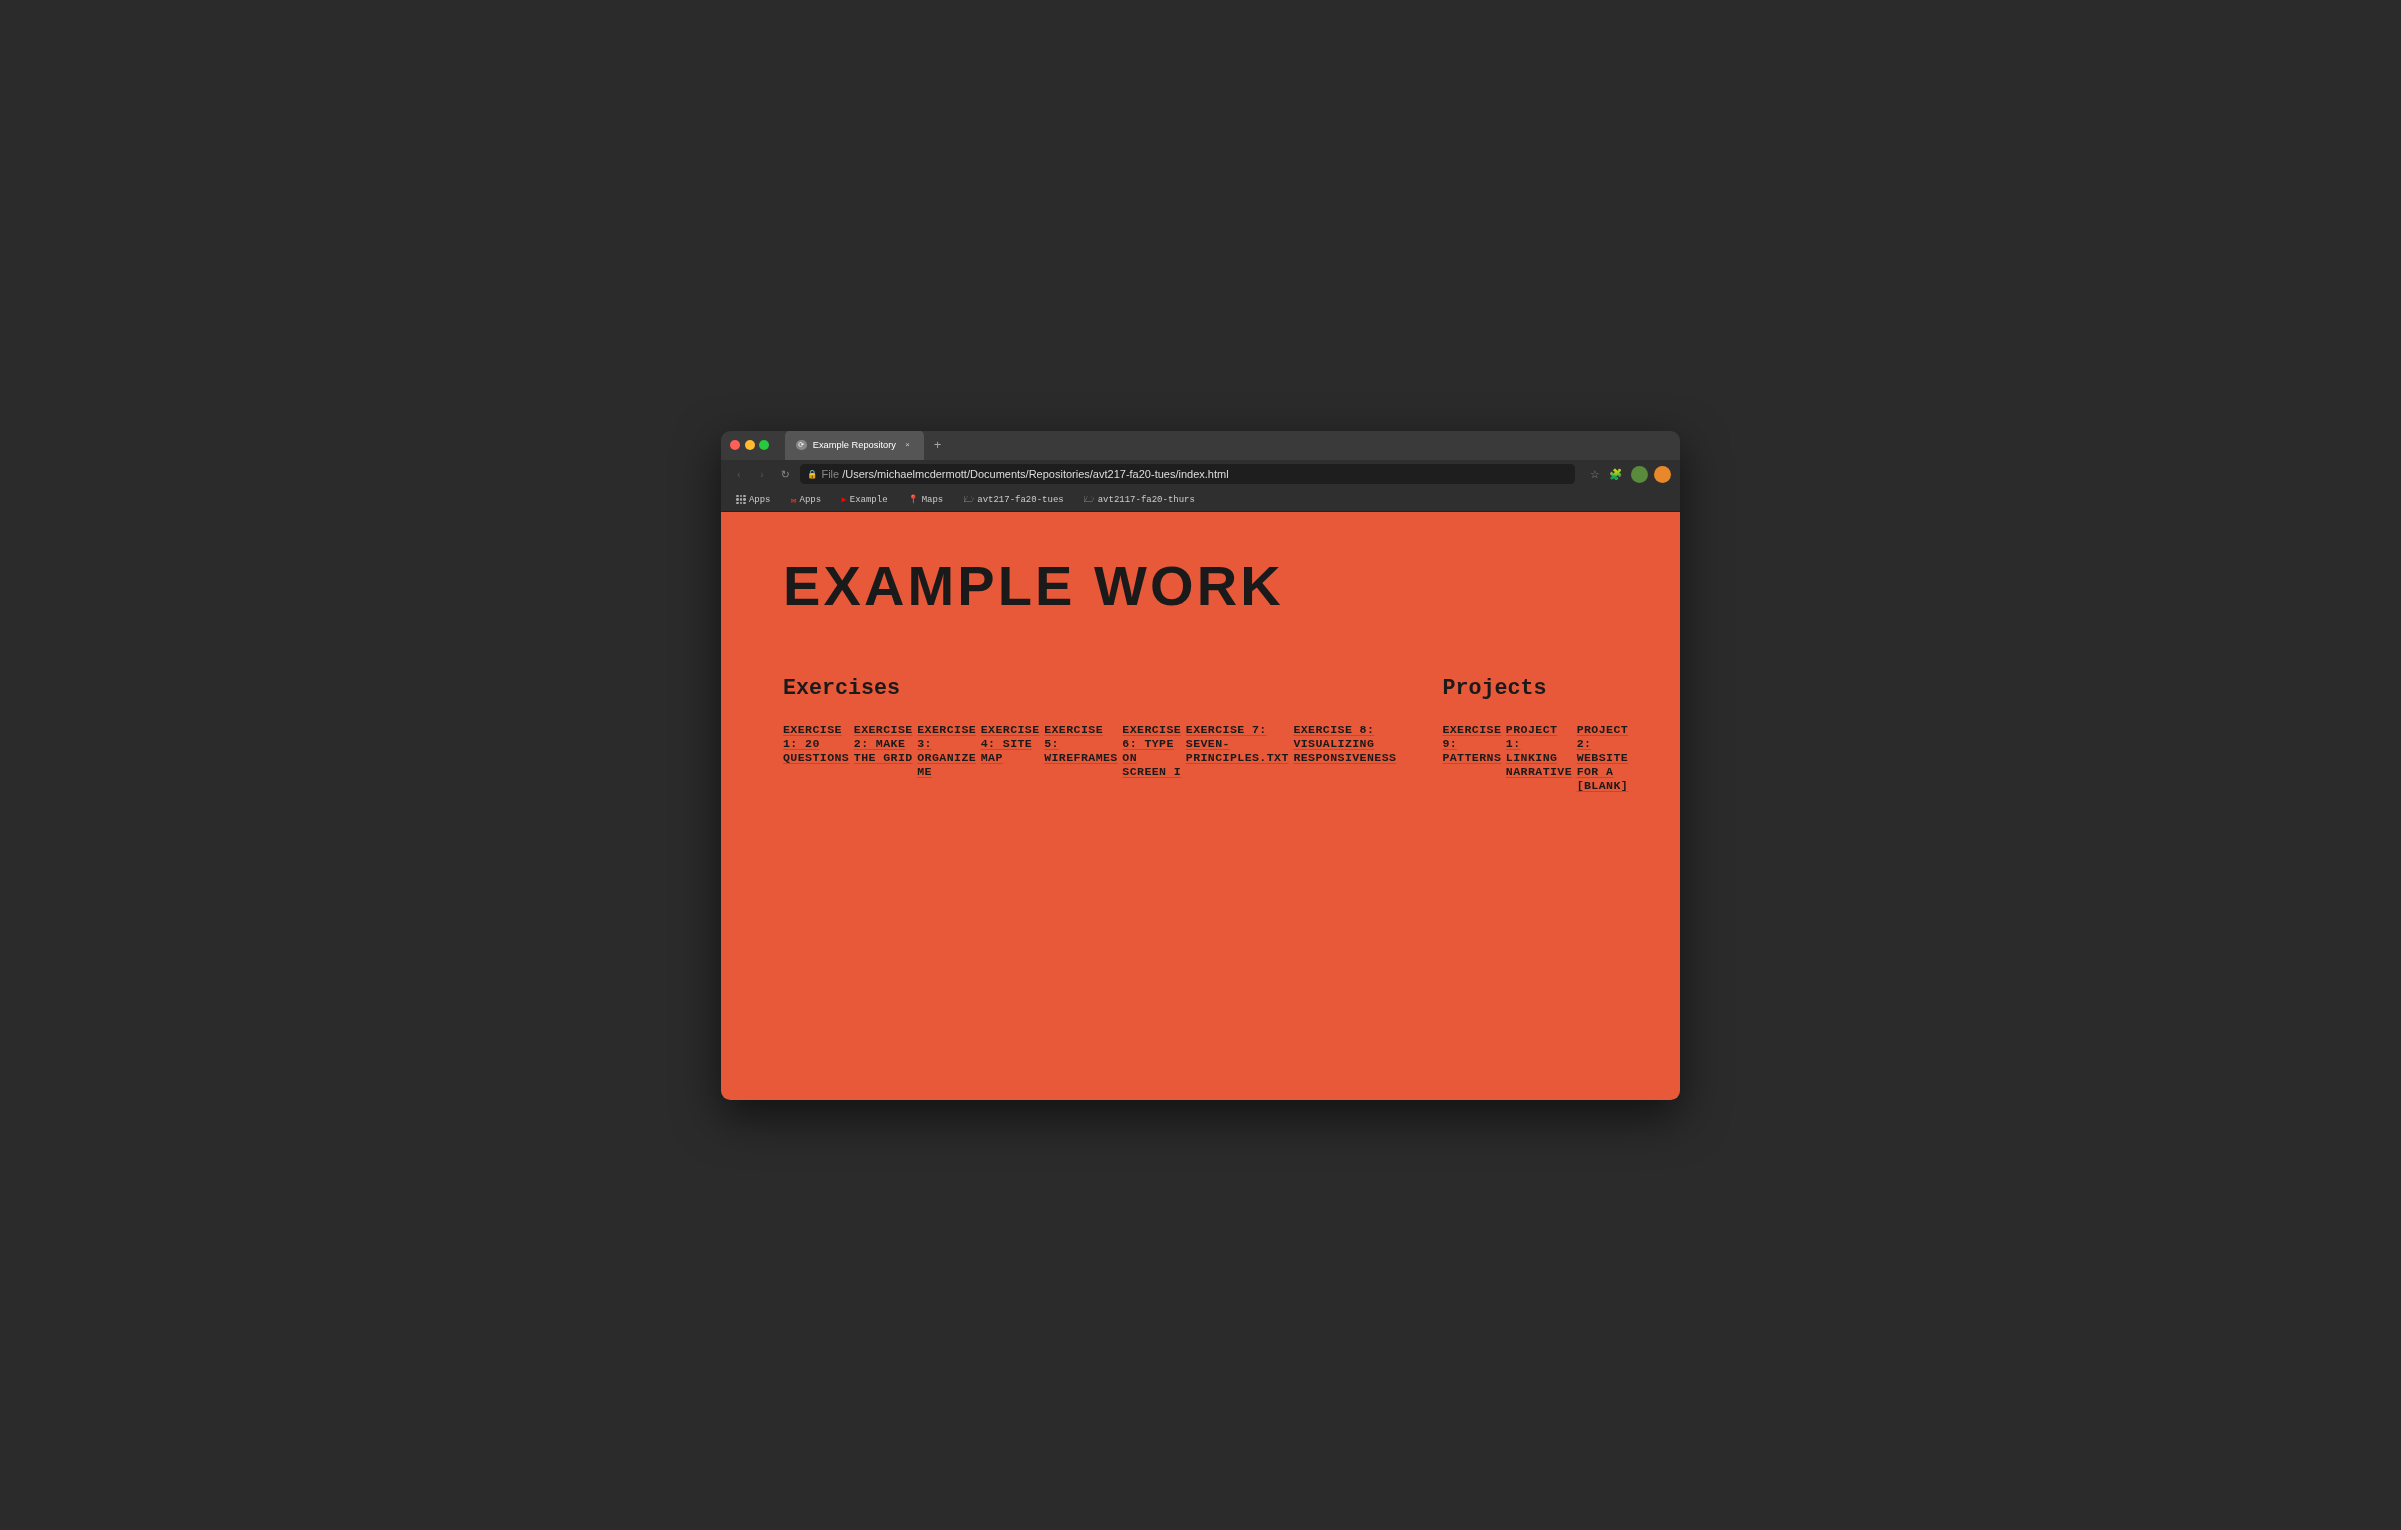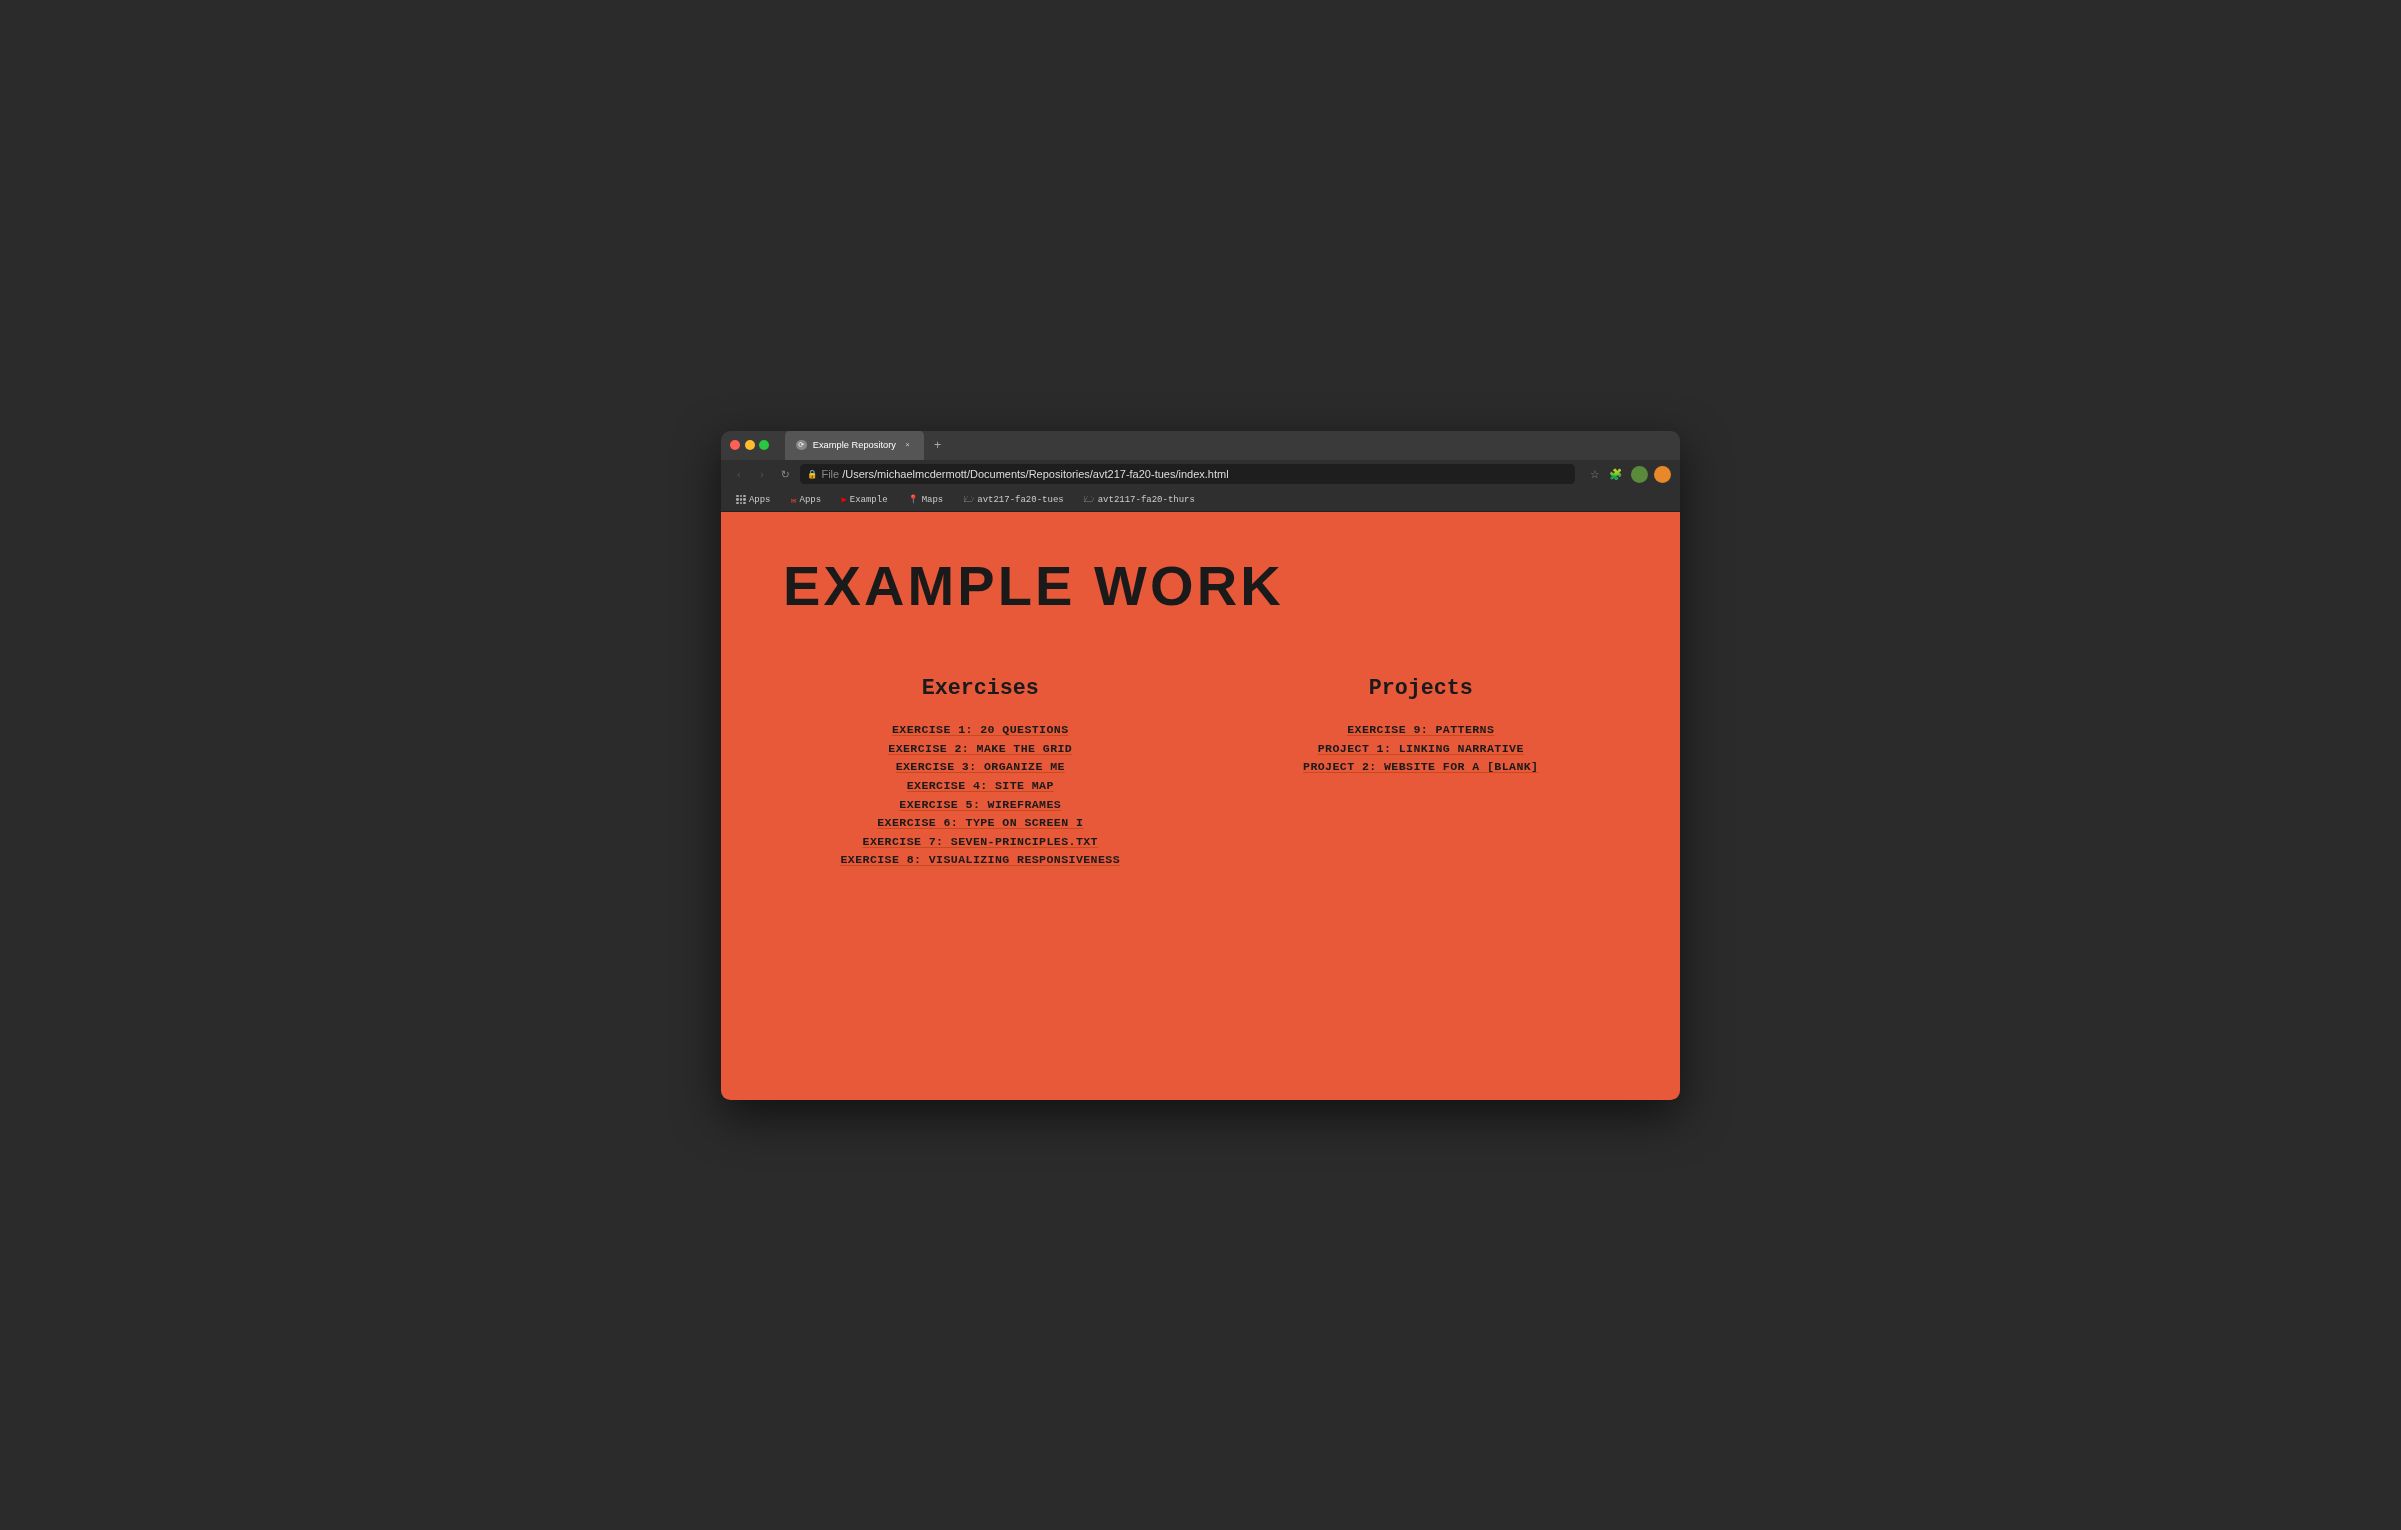--- a/index.html
+++ b/index.html
@@ -252,39 +252,38 @@
       color: #1a1a1a;
       letter-spacing: 3.1px;
       text-transform: uppercase;
       margin-bottom: 62px;
       line-height: 1;
     }
 
     .content-columns {
       display: flex;
       gap: 46px;
-      text-align: center;
     }
 
     .column {
       flex: 1;
     }
 
     .column-heading {
       font-family: 'Courier New', Courier, monospace;
       font-size: 21.7px;
       font-weight: 700;
       color: #1a1a1a;
       margin-bottom: 21.7px;
     }
 
     .link-list {
       list-style: none;
       display: flex;
-      flex-direction: column;
+      flex-direction: row;
       gap: 4.6px;
     }
 
     .link-list li a {
       font-family: 'Courier New', Courier, monospace;
       font-size: 11.6px;
       font-weight: 700;
       color: #1a1a1a;
       text-decoration: underline;
       text-decoration-color: #c84a1a;

